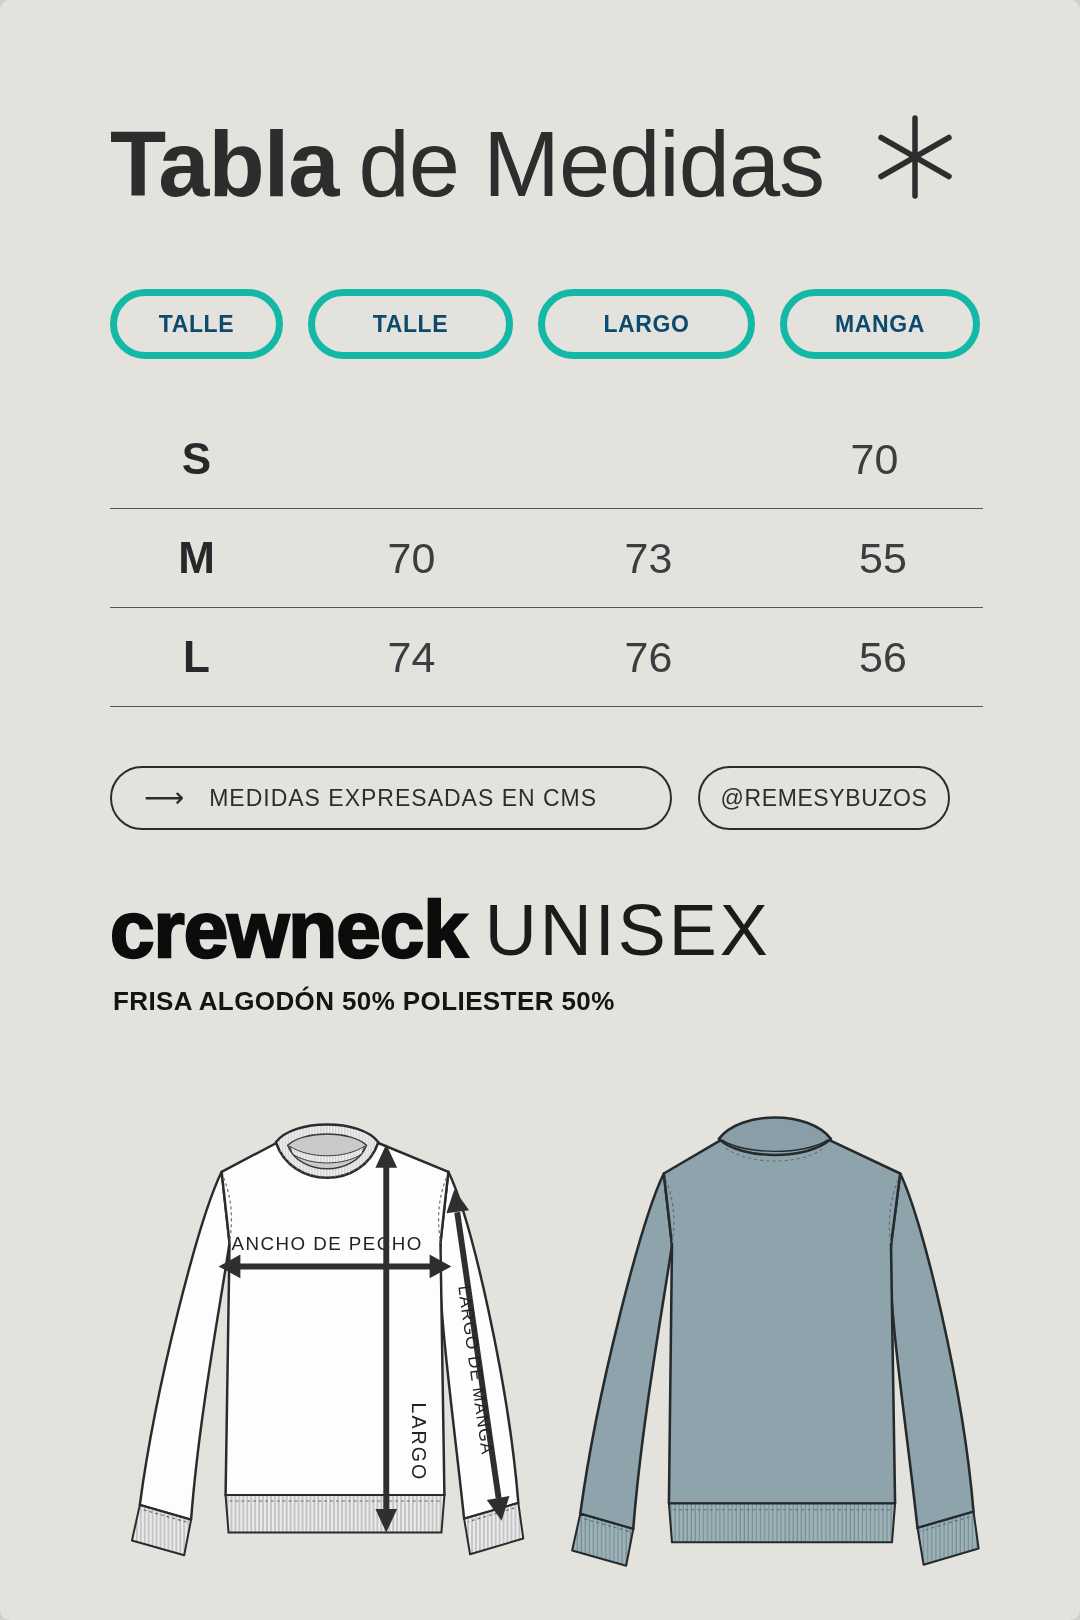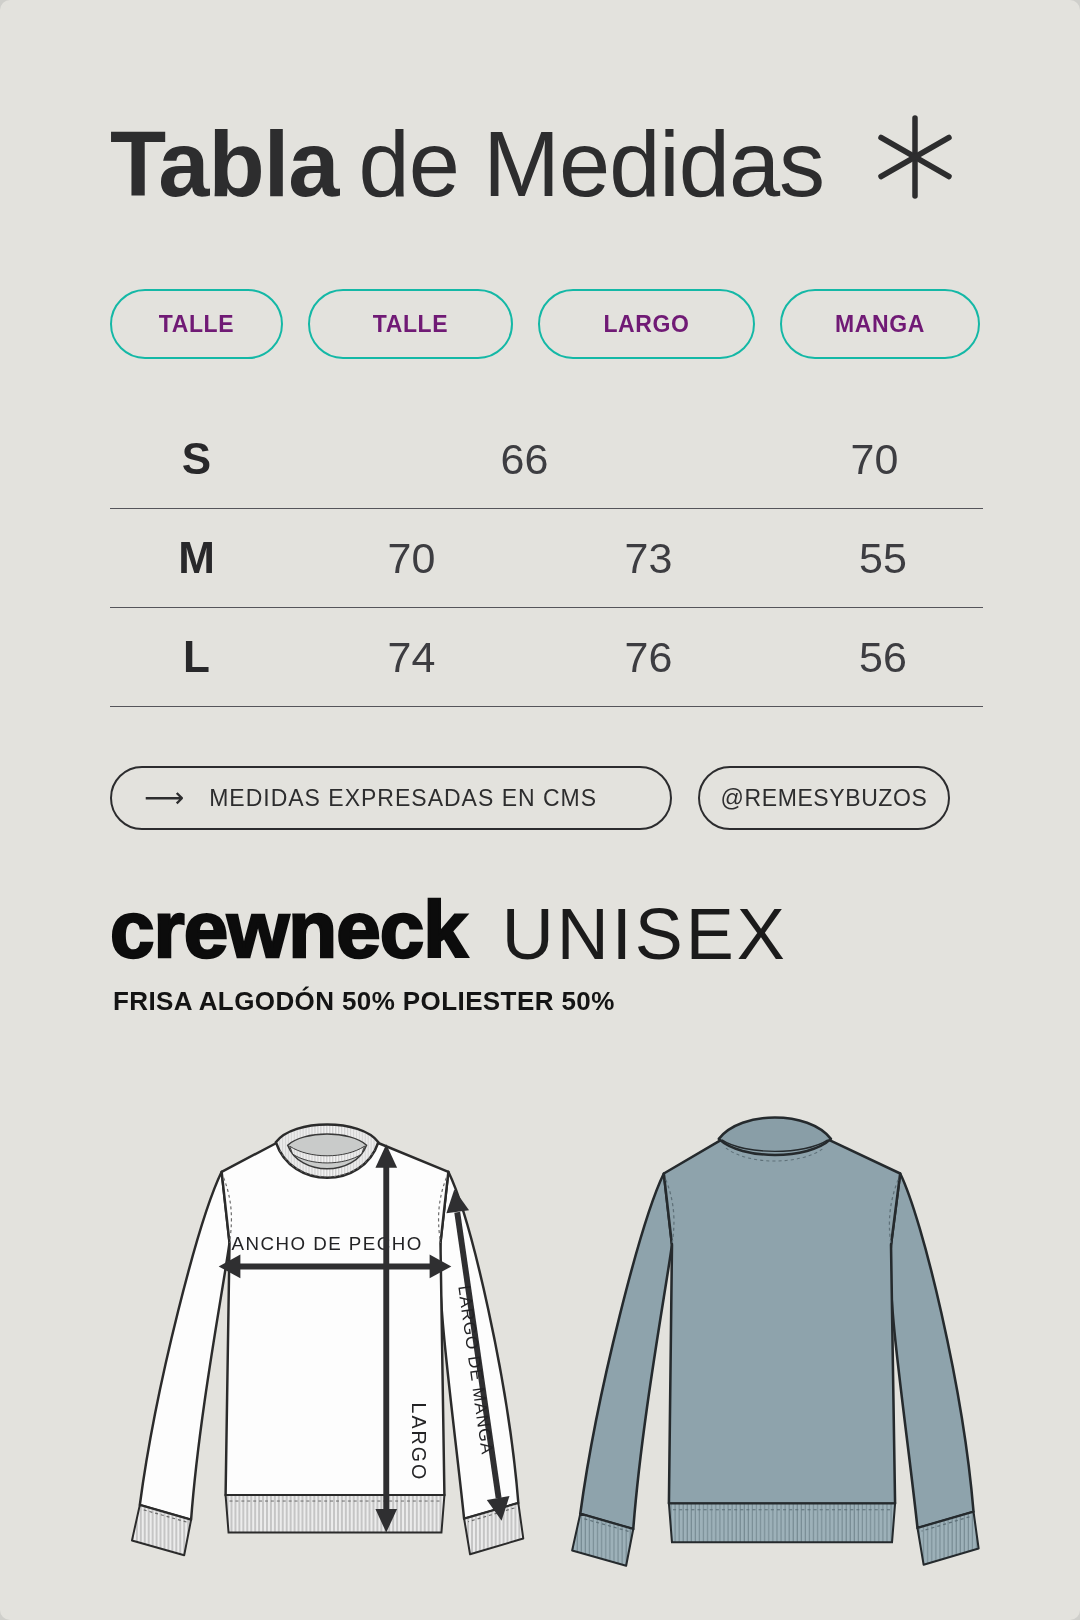--- a/index.html
+++ b/index.html
@@ -8,39 +8,39 @@
     font-family:"Liberation Sans",sans-serif;color:#2d2d2e;overflow:hidden;margin:0 auto;border-radius:10px;
   }
   
   .title-row{position:absolute;left:110px;top:118px;width:852px;height:100px;}
   .title{font-size:92px;line-height:1;white-space:nowrap;letter-spacing:-1px;}
   .title .strong{font-weight:700;}
   .title .light{font-weight:400;margin-left:20px;}
   .asterisk-svg{position:absolute;right:4px;top:-4px;}
   
   .pills-row{position:absolute;top:289px;left:110px;width:870px;display:flex;justify-content:space-between;align-items:center;}
-  .pill{height:70px;border:2px solid #14b8a6;border-radius:36px;display:flex;align-items:center;justify-content:center;
-        font-weight:700;font-size:23px;letter-spacing:.6px;box-sizing:border-box;background:transparent;color:#701a75;}
+  .pill{height:70px;border:7px solid #14b8a6;border-radius:36px;display:flex;align-items:center;justify-content:center;
+        font-weight:700;font-size:23px;letter-spacing:.6px;box-sizing:border-box;background:transparent;color:#0c4a6e;}
   .w1{width:173px}.w2{width:205px}.w3{width:217px}.w4{width:200px}
   
   .size-table{position:absolute;top:410px;left:110px;width:873px;}
   .trow{display:flex;justify-content:space-between;align-items:center;height:98px;border-bottom:1px solid #55555a;}
   .tcell{display:flex;align-items:center;justify-content:center;}
   .size-letter{font-weight:700;font-size:44px;color:#28282a;}
   .num{font-size:43px;color:#3d3d41;}
   
   .notes-row{position:absolute;top:766px;left:110px;width:840px;display:flex;justify-content:space-between;}
   .note-pill{height:64px;border:2px solid #2c2c2e;border-radius:33px;display:flex;align-items:center;
              box-sizing:border-box;font-size:23px;letter-spacing:1px;color:#2d2d2e;}
   .note-pill.left{width:562px;padding:0 32px;gap:24px;}
   .note-pill.right{width:252px;justify-content:center;letter-spacing:.6px;}
   .arrow-glyph{font-size:28px;font-family:"DejaVu Sans",sans-serif;line-height:1;font-weight:400;}
   
   .product{position:absolute;left:110px;top:890px;}
-  .product-name{display:flex;align-items:flex-end;gap:35px;}
+  .product-name{display:flex;align-items:center;gap:18px;}
   .name-strong{font-size:80px;font-weight:800;letter-spacing:-1px;color:#0c0c0c;-webkit-text-stroke:2.4px #0c0c0c;line-height:1;}
   .name-light{font-size:72px;font-weight:300;letter-spacing:3px;color:#1b1b1b;line-height:1;}
   .material{margin-top:16px;font-size:26px;font-weight:600;letter-spacing:.4px;color:#141414;padding-left:3px;}
   
   .figures{position:absolute;left:128px;top:1092px;display:flex;gap:26px;align-items:flex-start;}
   svg text{font-family:"Liberation Sans",sans-serif;}
 </style>
 </head>
 <body>
 
@@ -62,21 +62,20 @@
   <div class="pills-row">
     <div class="pill w1">TALLE</div>
     <div class="pill w2">TALLE</div>
     <div class="pill w3">LARGO</div>
     <div class="pill w4">MANGA</div>
   </div>
 
   <div class="size-table">
     <div class="trow">
       <div class="tcell w1 size-letter">S</div>
-      <div class="tcell w2 num">66</div>
       <div class="tcell w3 num">70</div>
     </div>
     <div class="trow">
       <div class="tcell w1 size-letter">M</div>
       <div class="tcell w2 num">70</div>
       <div class="tcell w3 num">73</div>
       <div class="tcell w4 num">55</div>
     </div>
     <div class="trow">
       <div class="tcell w1 size-letter">L</div>

